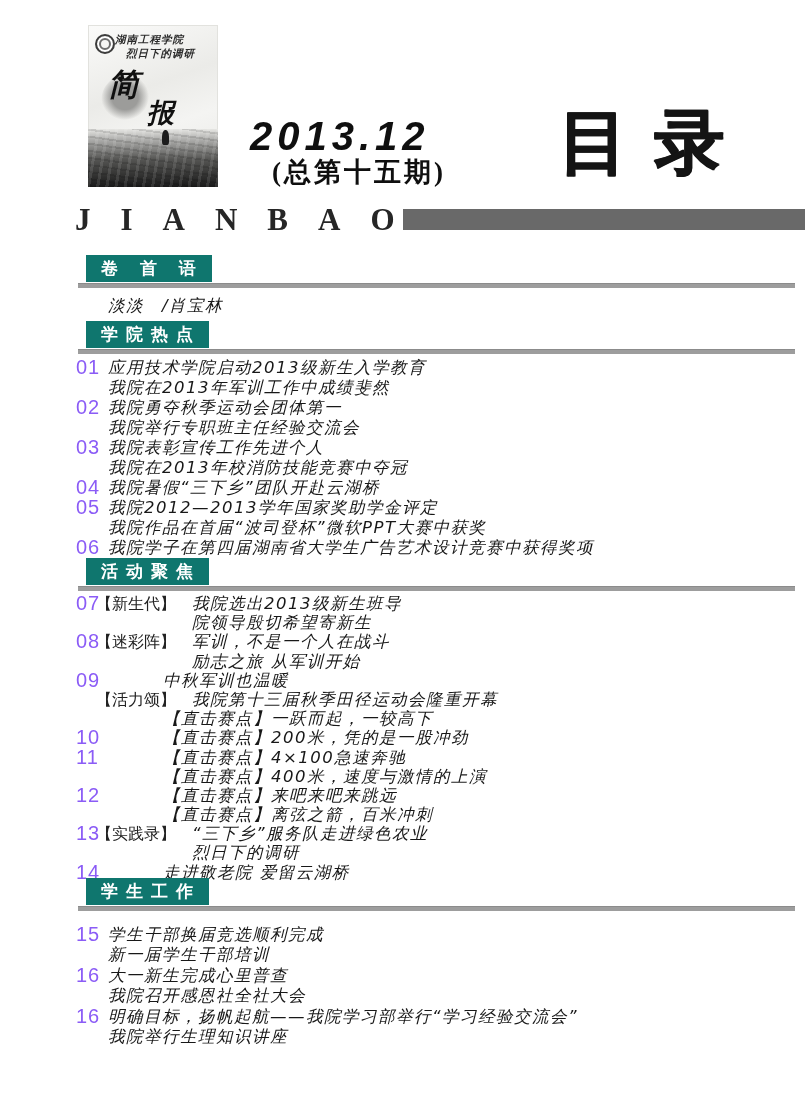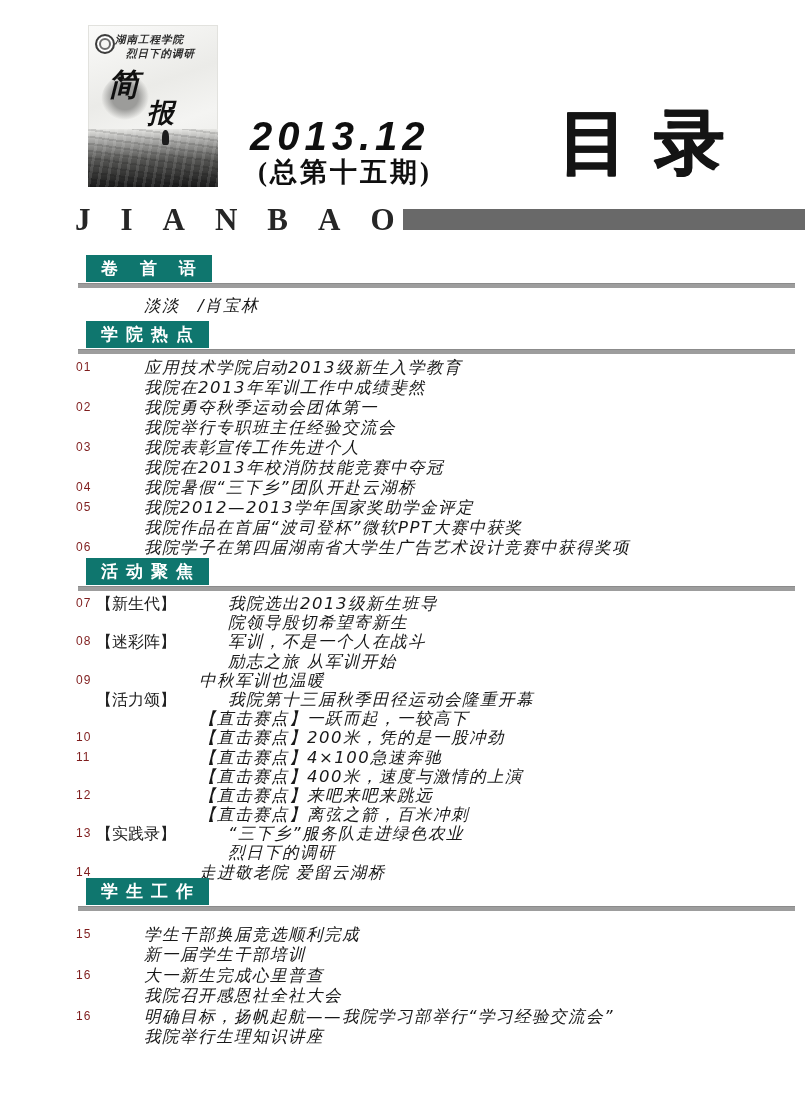--- a/index.html
+++ b/index.html
@@ -26,21 +26,21 @@
          background:
            repeating-linear-gradient(100deg,rgba(255,255,255,.10) 0 3px,rgba(0,0,0,0) 3px 9px),
            repeating-linear-gradient(8deg,rgba(0,0,0,.12) 0 2px,rgba(0,0,0,0) 2px 7px),
            linear-gradient(to top,#191919,#555553 48%,#aeaeac 82%,#e6e6e3);}
   .cover-figure{position:absolute;left:74px;top:1px;width:7px;height:15px;background:#1d1d1d;
          border-radius:45% 45% 25% 25%;}
 
   
   .issue-date{position:absolute;left:250px;top:114px;font-family:"Liberation Sans",sans-serif;
          font-size:40px;font-weight:bold;font-style:italic;letter-spacing:5px;color:#0f0f0f;}
-  .issue-no{position:absolute;left:258px;top:154px;font-family:"Liberation Serif",serif;
+  .issue-no{position:absolute;left:272px;top:154px;font-family:"Liberation Serif",serif;
          font-size:27px;font-weight:bold;letter-spacing:3px;color:#0f0f0f;}
   .toc-title{position:absolute;left:558px;top:104px;font-size:70px;font-weight:bold;letter-spacing:26px;
          color:#141414;line-height:1.1;white-space:nowrap;
          text-shadow:1px 0 currentColor,0 1px currentColor,1px 1px currentColor;}
 
   .masthead{position:absolute;left:75px;right:0;top:203px;height:32px;display:flex;align-items:center;}
   .masthead-text{font-family:"Liberation Serif",serif;font-weight:bold;font-size:31px;line-height:1;
          letter-spacing:30px;margin-right:-22px;color:#262626;white-space:nowrap;}
   .masthead-bar{flex:1;height:21px;background:#696969;}
 
@@ -51,23 +51,23 @@
          font-size:17px;font-weight:bold;letter-spacing:8px;padding:0 8px 0 15px;height:27px;line-height:27px;}
   .sec-rule{margin-left:78px;width:717px;height:5px;background:#9d9d9d;margin-top:1px;
          border-top:1px solid #8b8b8b;box-sizing:border-box;}
   .rows{position:relative;}
   .sec0 .rows{margin-top:8px;} .sec0 .row{height:22px;}
   .sec1 .rows{margin-top:4px;} .sec1 .row{height:20px;}
   .sec2 .rows{margin-top:3px;} .sec2 .row{height:19.2px;}
   .sec3 .rows{margin-top:14px;}.sec3 .row{height:20.4px;}
   .row{position:relative;}
   .row span{position:absolute;top:0;white-space:nowrap;line-height:19px;}
-  .num{left:76px;font-family:"Liberation Sans",sans-serif;font-size:12px;letter-spacing:1px;color:#7f1d1d;}
+  .num{left:76px;font-family:"Liberation Sans",sans-serif;font-size:20px;letter-spacing:1px;color:#8b5cf6;}
   .tag{left:96px;font-size:16px;color:#222222;}
-  .hand{font-style:italic;font-size:16.5px;letter-spacing:1.5px;color:#181818;margin-left:36px;}
+  .hand{font-style:italic;font-size:16.5px;letter-spacing:1.5px;color:#181818;}
   .t-a{left:108px;} .t-b{left:163px;} .t-c{left:192px;}
 </style>
 </head>
 <body>
 
 <div class="page">
 
   <div class="cover">
     <div class="cover-logo"></div>
     <div class="cover-school">

